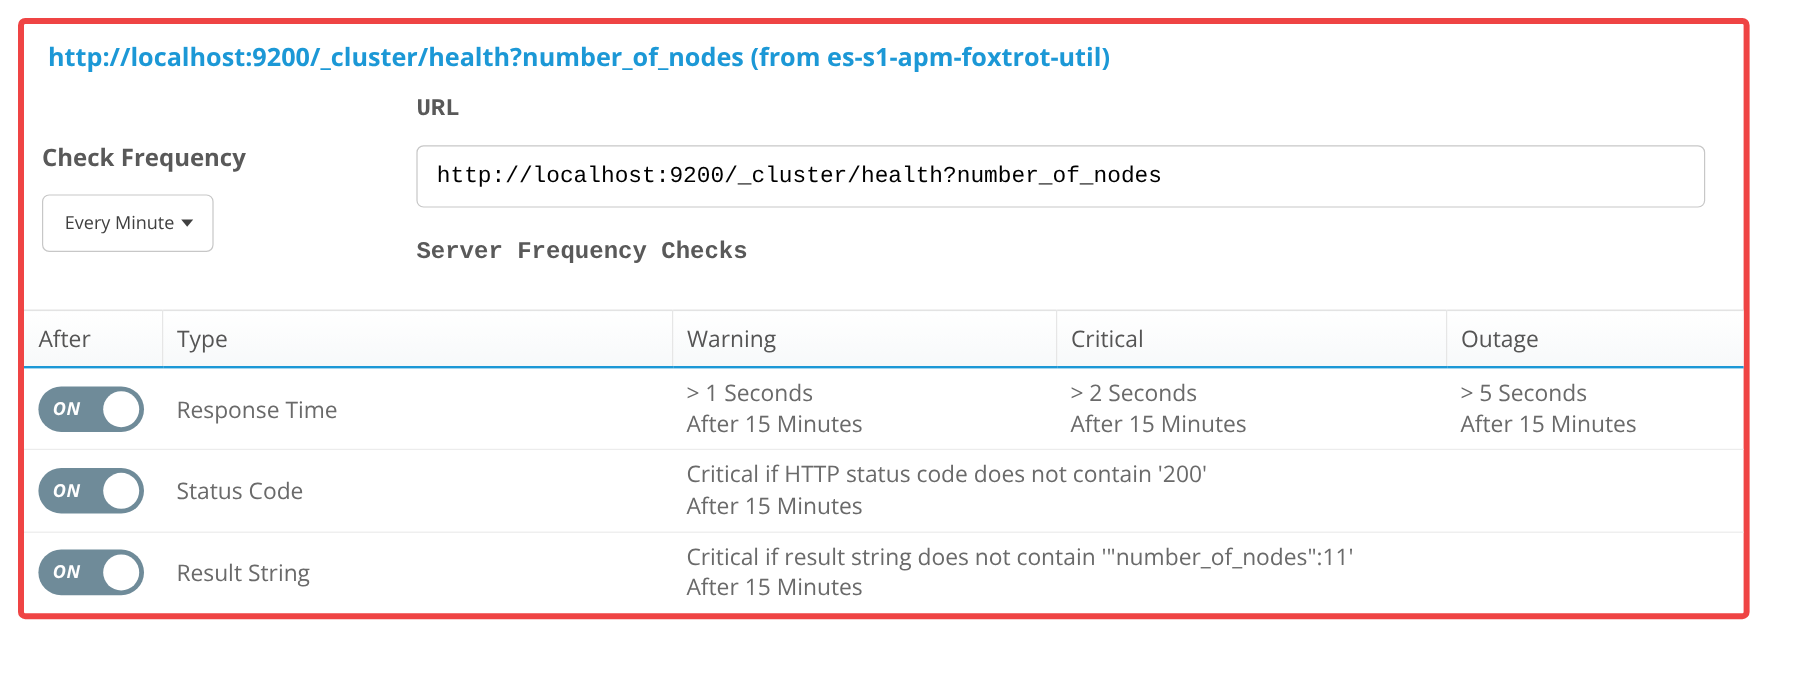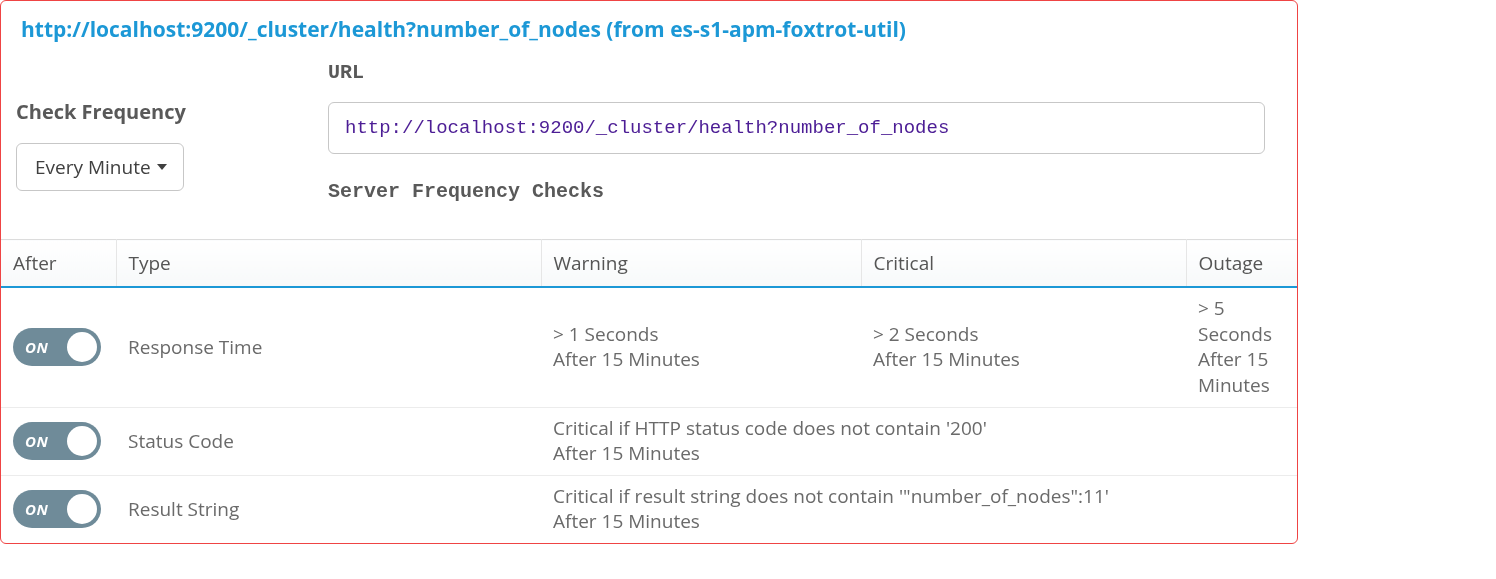--- a/index.html
+++ b/index.html
@@ -5,24 +5,24 @@
   html,body{margin:0;padding:0;}
   body{
     font-family:"Segoe UI","Open Sans","Helvetica Neue",Arial,sans-serif;
     font-size:18px;
     color:#595959;
     background:#ffffff;
     -webkit-font-smoothing:antialiased;
   }
   .card{
     box-sizing:border-box;
-    width:1298px;
-    border:1px solid #ef4444;
-    border-radius:6px;
-    margin:0;
+    width:1443px;
+    border:5px solid #ef4444;
+    border-radius:6px;
+    margin:15px;
     position:relative;
     padding-bottom:0;
   }
   .card-title{
     color:#1c98d6;
     font-weight:700;
     font-size:21px;
     padding:14px 20px 8px 20px;
   }
   .top-grid{
@@ -49,41 +49,41 @@
   .field-label.sm-gap{margin-top:26px;}
 
   .dropdown-btn{
     display:inline-flex;
     align-items:center;
     border:1px solid #c7c7c7;
     border-radius:6px;
     background:#ffffff;
     height:46px;
     padding:0 16px 0 18px;
-    font-size:19px;
+    font-size:15px;
     color:#404040;
     cursor:pointer;
     gap:4px;
   }
   .caret-down{
     width:0;height:0;
     border-left:5px solid transparent;
     border-right:5px solid transparent;
     border-top:6px solid #404040;
     margin-left:2px;
   }
   .text-input{
     box-sizing:border-box;
     width:100%;
     height:52px;
     border:1px solid #c7c7c7;
     border-radius:6px;
     background:#ffffff;
     font-size:19px;
-    color:#4c1d95;
+    color:#000000;
     padding:0 16px;
     outline:none;
     font-family:inherit;
   }
   .select-wrap{
     position:relative;
     width:510px;
   }
   .select-box{
     box-sizing:border-box;

